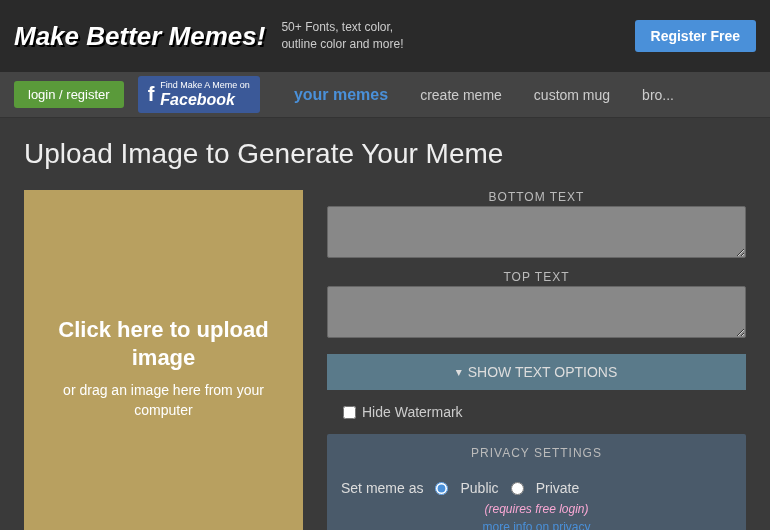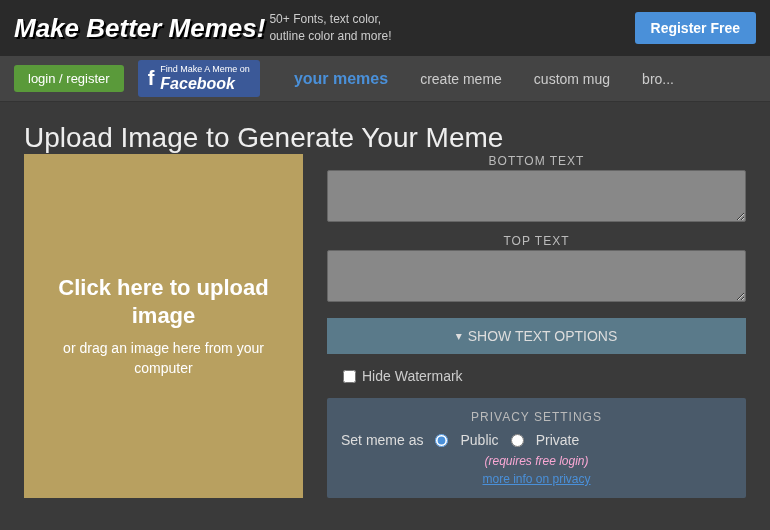--- a/index.html
+++ b/index.html
@@ -10,22 +10,22 @@
       min-height: 530px;
       overflow-x: hidden;
     }
 
     
     .header {
       background: #2a2a2a;
       display: flex;
       align-items: center;
       padding: 8px 14px;
-      gap: 4px;
-      height: 56px;
+      gap: 16px;
+      height: 72px;
     }
     .header-title {
       font-size: 26px;
       font-weight: 900;
       color: #fff;
       font-style: italic;
       text-shadow: 2px 2px 0 #000;
       white-space: nowrap;
     }
     .header-subtitle {
@@ -113,20 +113,21 @@
     }
 
     
     .page-content {
       padding: 20px 24px;
     }
     .page-title {
       font-size: 28px;
       color: #eee;
       font-weight: 300;
+      margin-bottom: 20px;
     }
 
     
     .main-layout {
       display: flex;
       gap: 24px;
     }
 
     
     .upload-box {
@@ -219,21 +220,21 @@
     .privacy-section {
       background: #4a5a6a;
       padding: 12px 14px;
       border-radius: 2px;
     }
     .privacy-title {
       color: #bbb;
       font-size: 12px;
       letter-spacing: 1px;
       text-align: center;
-      margin-bottom: 8px;
+      margin-bottom: 20px;
     }
     .privacy-row {
       display: flex;
       align-items: center;
       gap: 12px;
       font-size: 14px;
       color: #ddd;
       margin-bottom: 6px;
     }
     .privacy-row label {

